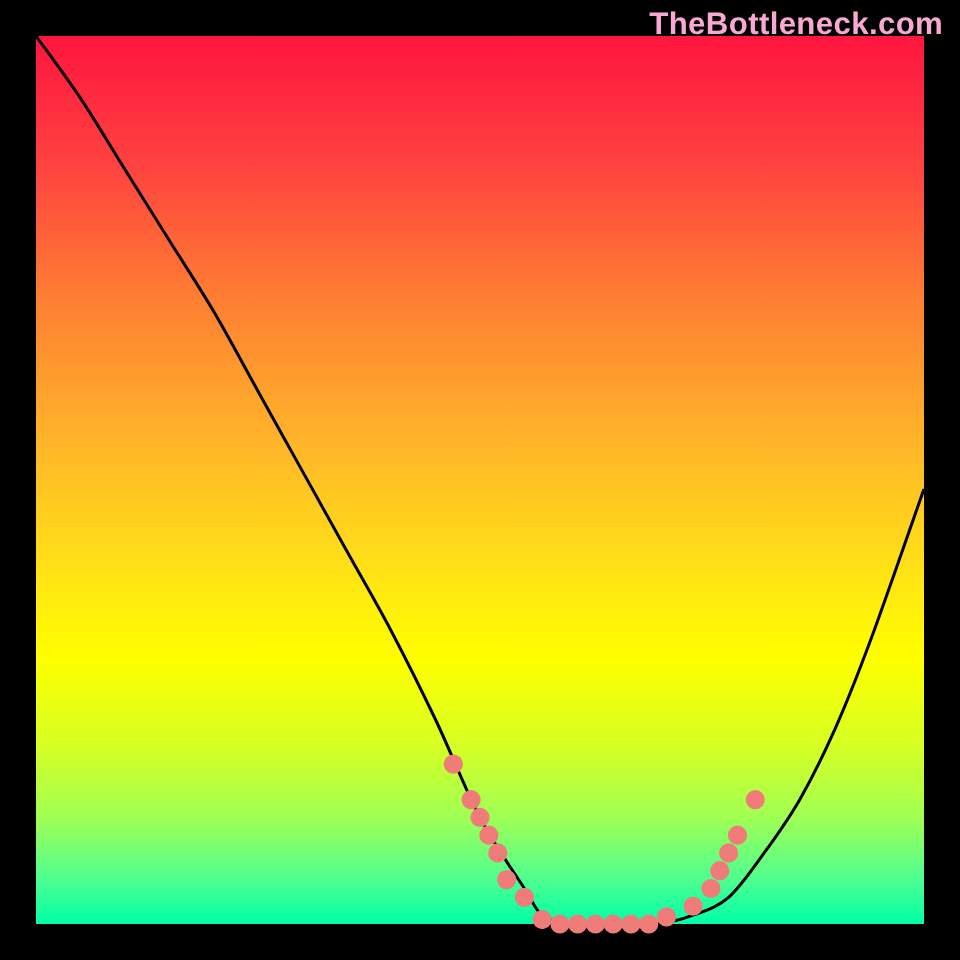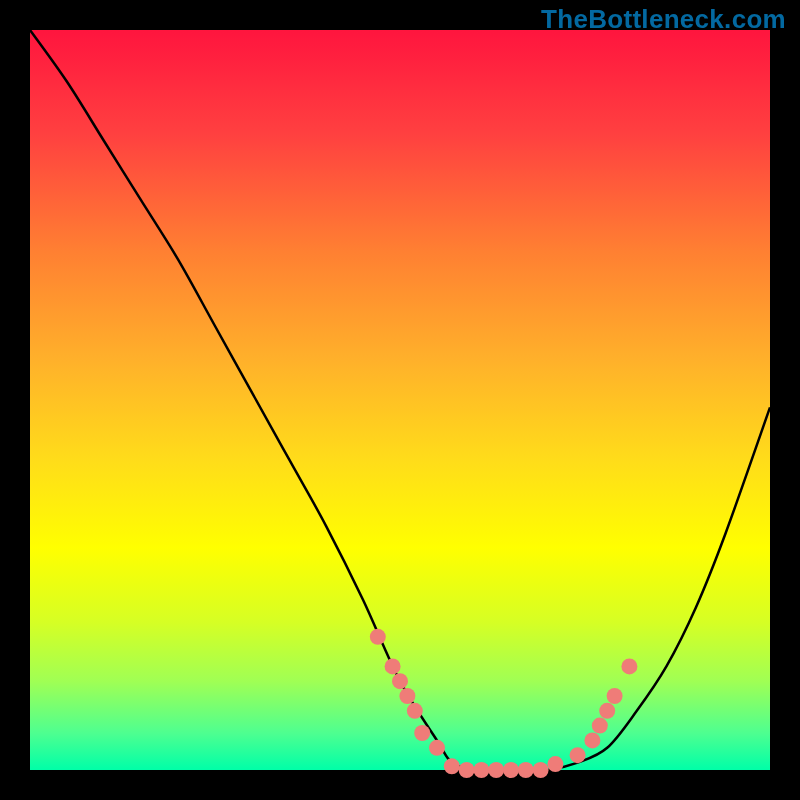--- a/index.html
+++ b/index.html
@@ -14,21 +14,21 @@
   .frame {
     position: relative;
     width: 800px;
     height: 800px;
     background: #000;
   }
   .watermark {
     position: absolute;
     top: 4px;
     right: 14px;
-    color: #0369a1;
+    color: #f9a8d4;
     font-size: 26px;
     font-weight: 600;
     letter-spacing: 0.3px;
     z-index: 10;
   }
   .plot {
     position: absolute;
     left: 30px;
     top: 30px;
     width: 740px;

